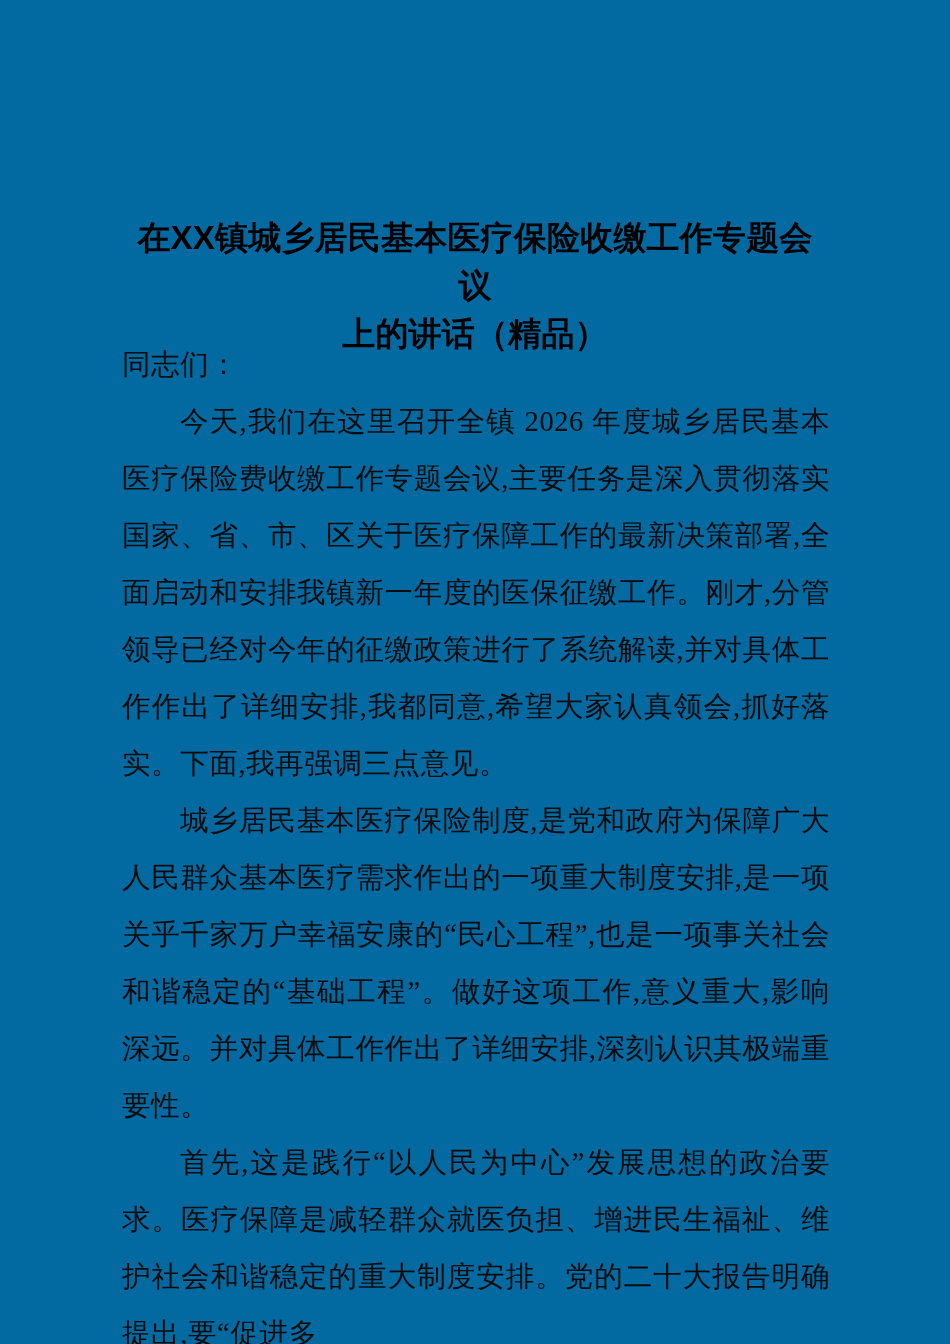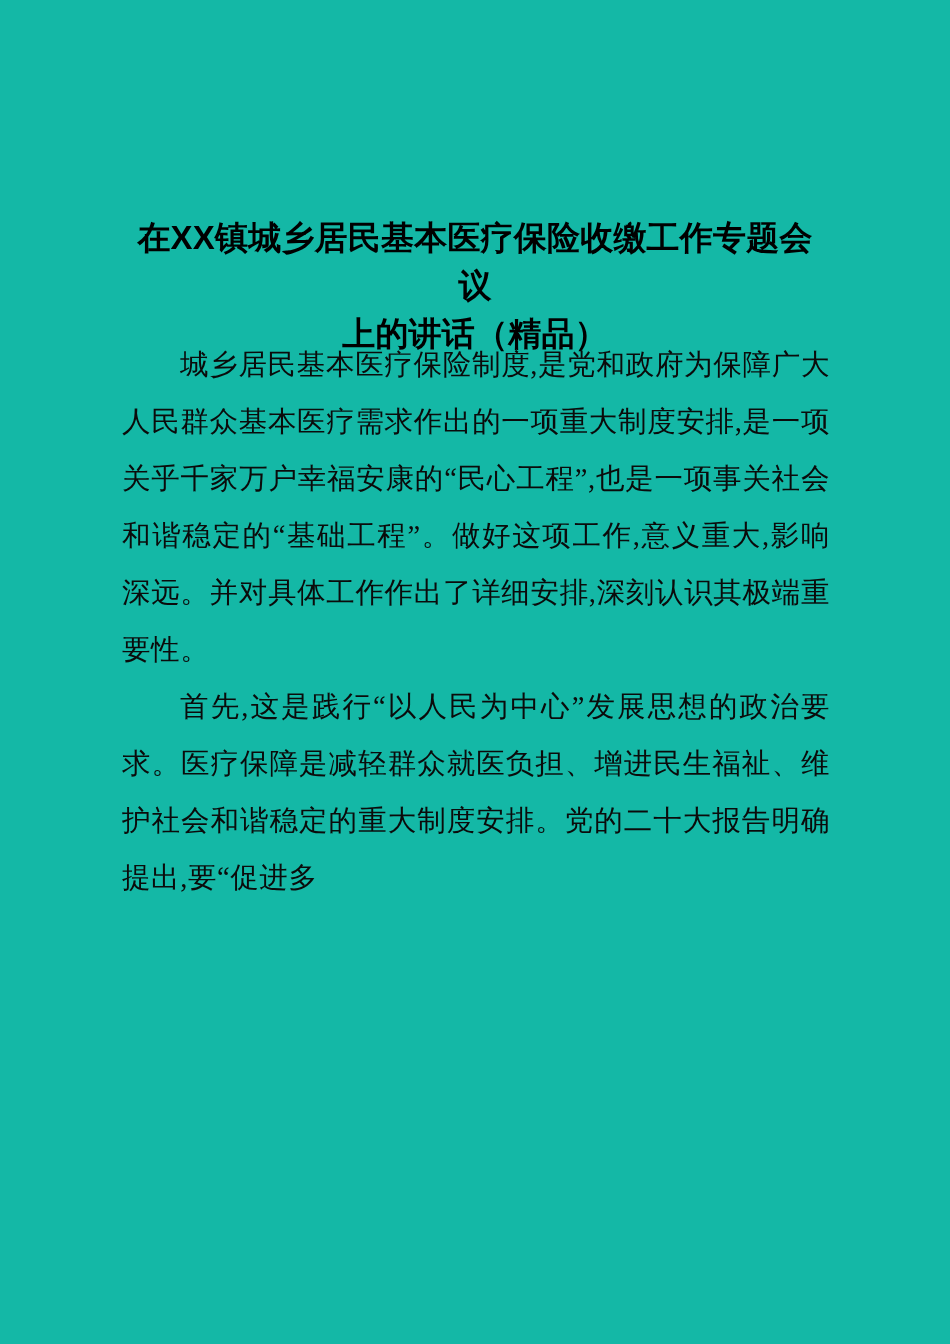--- a/index.html
+++ b/index.html
@@ -16,21 +16,21 @@
     color: #000000;
     -webkit-font-smoothing: antialiased;
   }
 
   .page {
     position: absolute;
     left: 0;
     top: 0;
     width: 950px;
     height: 1344px;
-    background: #14b8a6;
+    background: #0369a1;
     box-sizing: border-box;
   }
 
   .doc-title {
     position: absolute;
     left: 122px;
     top: 192px;
     width: 706px;
     text-align: center;
     font-family: "Liberation Sans", "DejaVu Sans", sans-serif;
@@ -80,21 +80,23 @@
 
 <div class="page">
 
   <h1 class="doc-title">
     <span>在XX镇城乡居民基本医疗保险收缴工作专题会议</span><br>
     <span>上的讲话（精品）</span>
   </h1>
 
   <div class="body-block">
 
+    <p class="para flush">同志们：</p>
 
+    <p class="para indent">今天,我们在这里召开全镇 2026 年度城乡居民基本医疗保险费收缴工作专题会议,主要任务是深入贯彻落实国家、省、市、区关于医疗保障工作的最新决策部署,全面启动和安排我镇新一年度的医保征缴工作。刚才,分管领导已经对今年的征缴政策进行了系统解读,并对具体工作作出了详细安排,我都同意,希望大家认真领会,抓好落实。下面,我再强调三点意见。</p>
 
 
     <p class="para indent">城乡居民基本医疗保险制度,是党和政府为保障广大人民群众基本医疗需求作出的一项重大制度安排,是一项关乎千家万户幸福安康的“民心工程”,也是一项事关社会和谐稳定的“基础工程”。做好这项工作,意义重大,影响深远。并对具体工作作出了详细安排,深刻认识其极端重要性。</p>
 
     <p class="para indent">首先,这是践行“以人民为中心”发展思想的政治要求。医疗保障是减轻群众就医负担、增进民生福祉、维护社会和谐稳定的重大制度安排。党的二十大报告明确提出,要“促进多</p>
 
   </div>
 
 </div>
 

